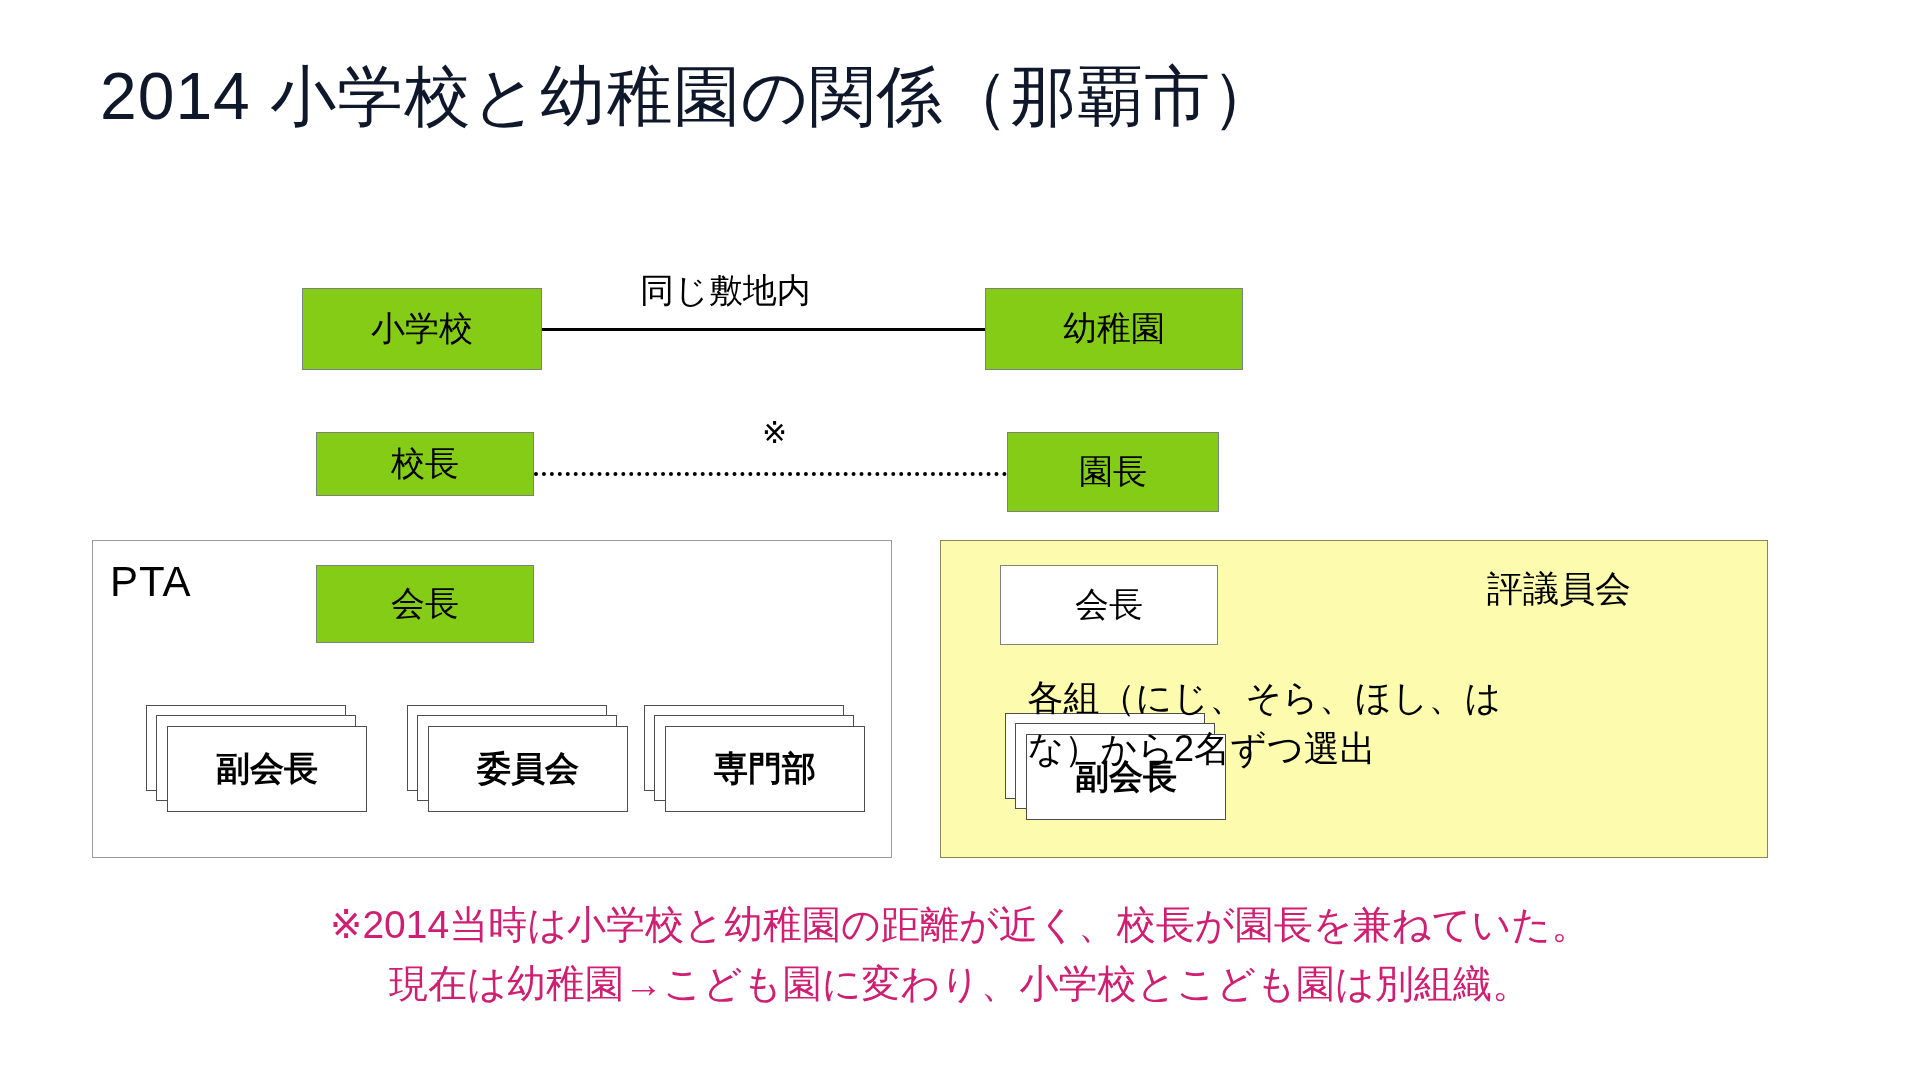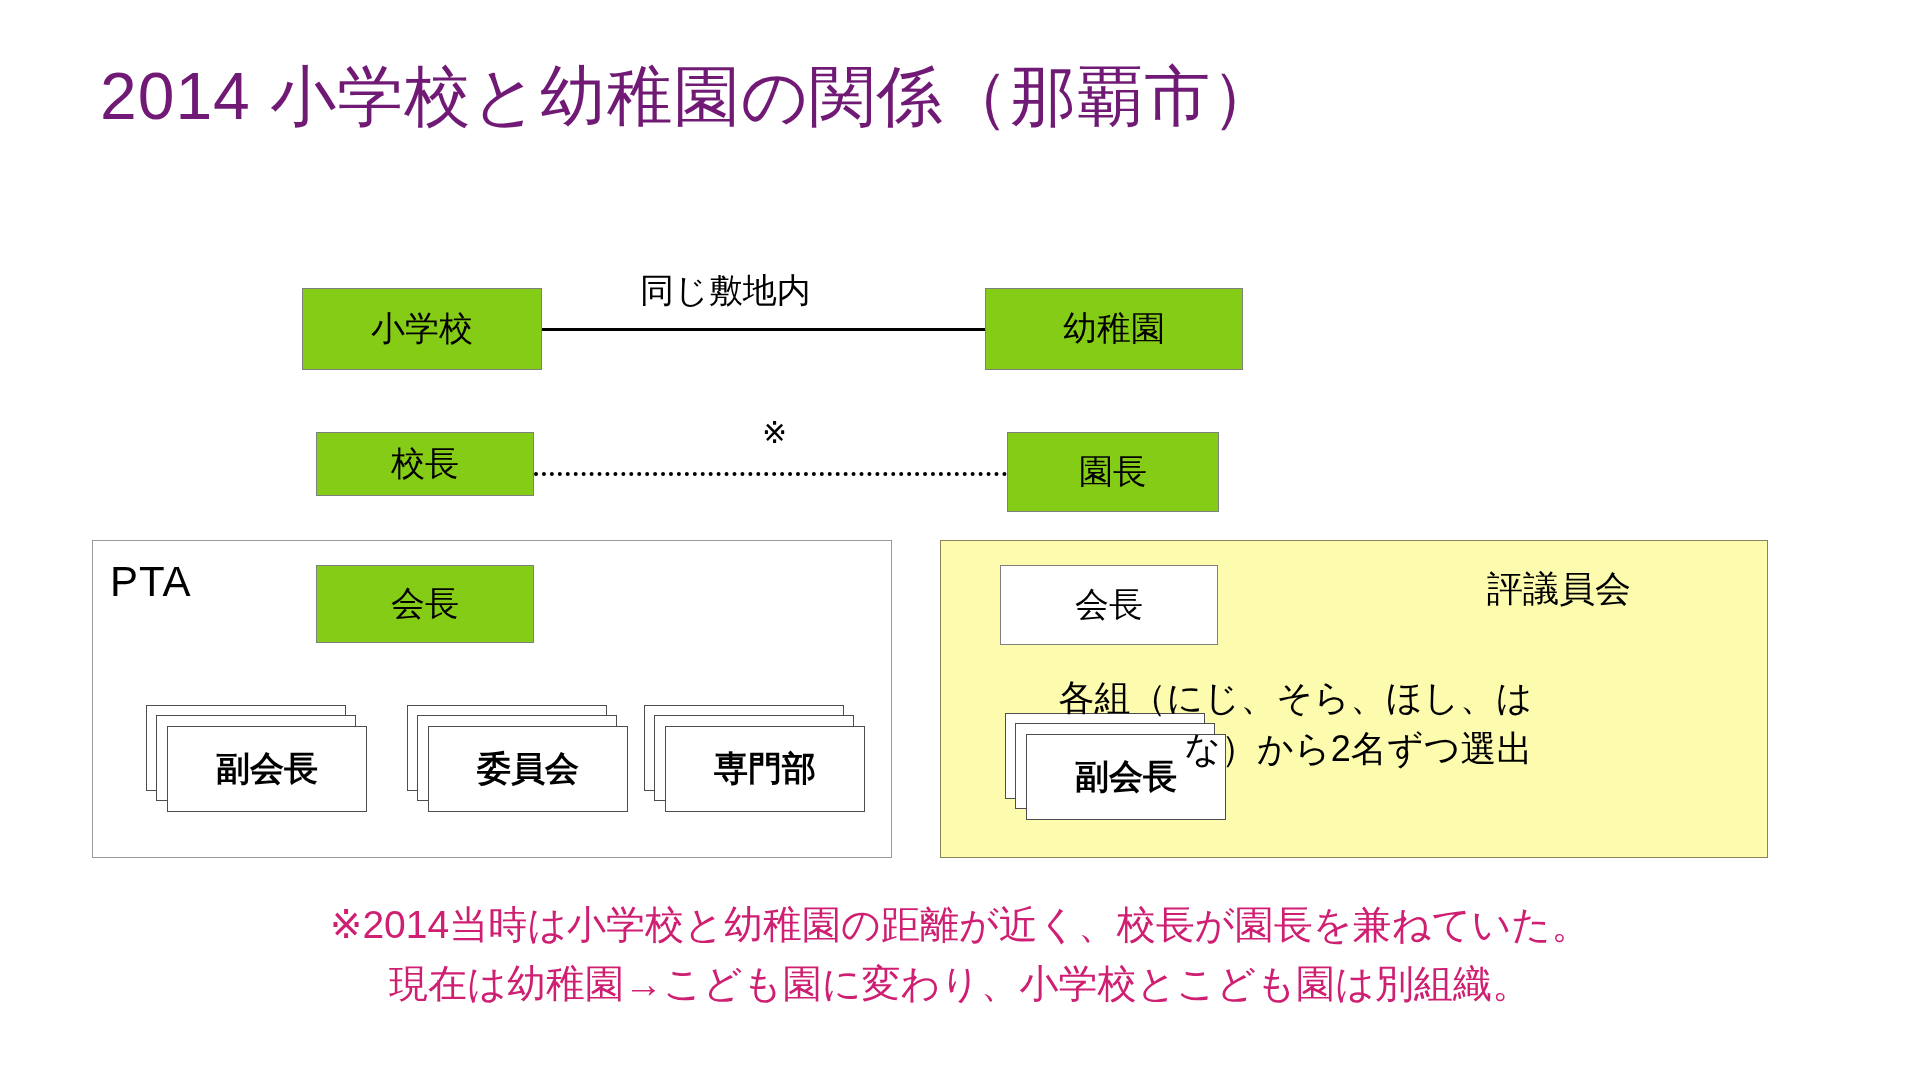--- a/index.html
+++ b/index.html
@@ -18,21 +18,21 @@
 
   
   #slide-title {
     position: absolute;
     left: 100px;
     top: 60px;
     font-size: 66px;
     line-height: 1.1;
     font-weight: 400;
     letter-spacing: 1px;
-    color: #701a75;
+    color: #0f172a;
     white-space: nowrap;
   }
 
   
   .box {
     position: absolute;
     background: #84cc16;
     border: 1.5px solid #7f7f7f;
     box-sizing: border-box;
     display: flex;
@@ -153,21 +153,21 @@
   #stack-hyogi-fuku { left: 1005px; top: 713px; }
 
   #note-kakukumi {
     position: absolute;
     left: 1280px;
     top: 672px;
     width: 505px;
     font-size: 36px;
     line-height: 1.42;
     transform: translateX(-50%);
-    text-align: right;
+    text-align: left;
   }
 
   
   #footer-notes {
     position: absolute;
     left: 0;
     top: 895px;
     width: 1920px;
     text-align: center;
     color: #cf1f72;

